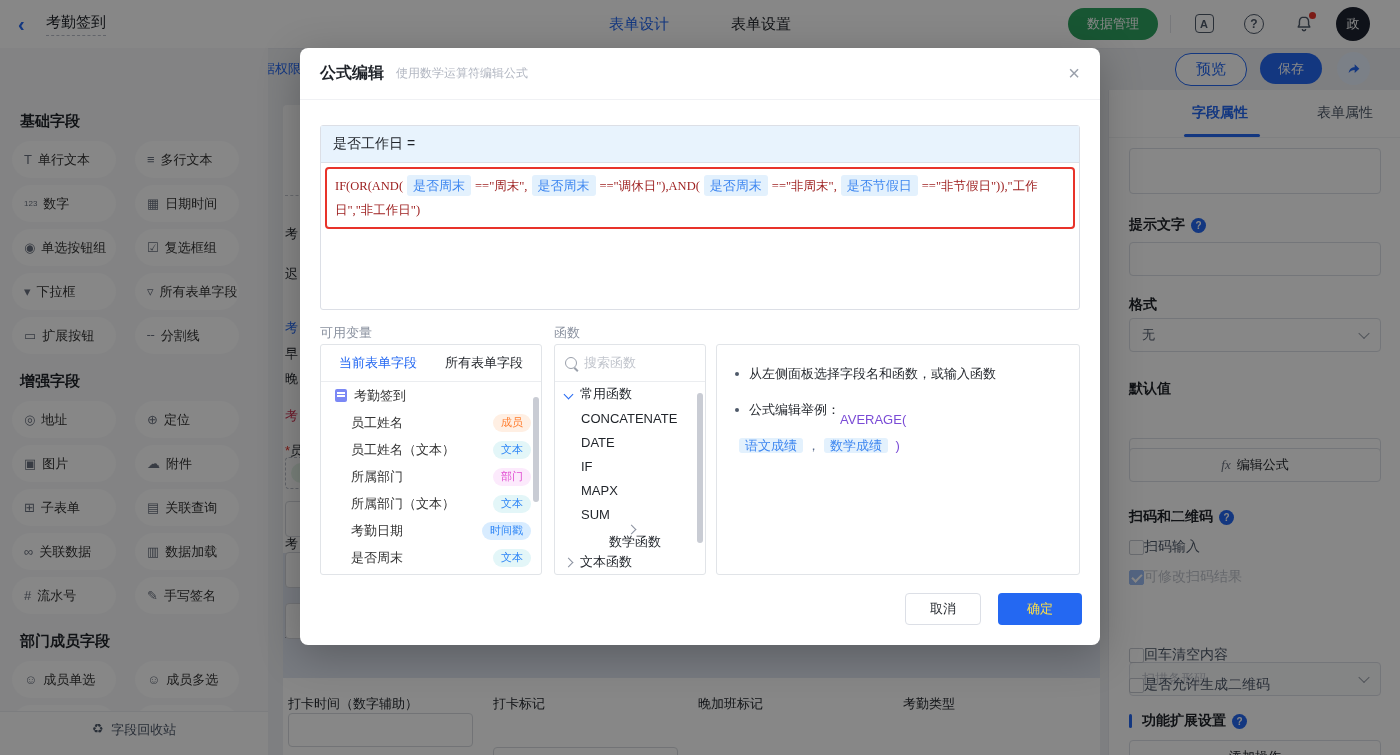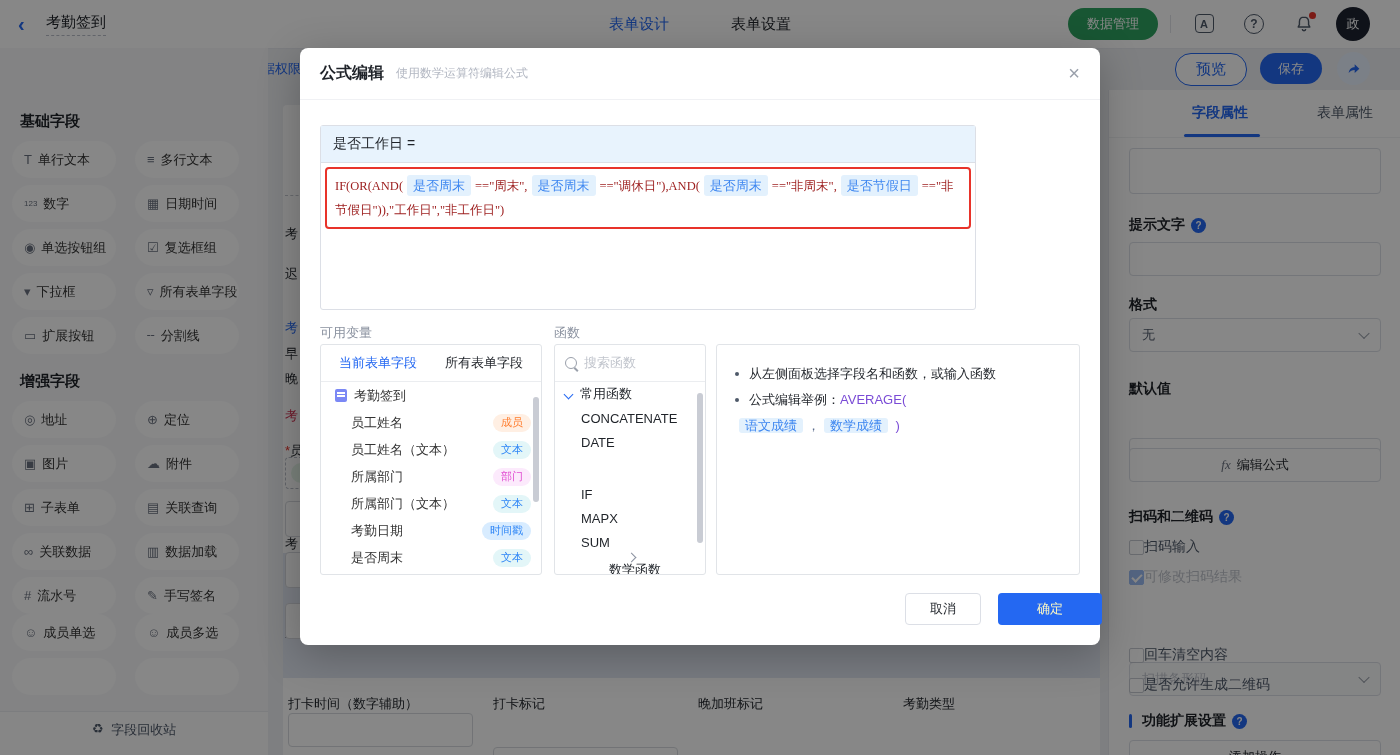--- a/index.html
+++ b/index.html
@@ -84,21 +84,21 @@
   .sec-title{font-size:14px;font-weight:bold;color:#1f2329;display:flex;align-items:center;gap:6px;}
   .sec-bar{width:3px;height:14px;background:#2468f2;border-radius:2px;margin-right:4px;}
   
   #overlay{left:0;top:0;width:1400px;height:755px;background:rgba(0,0,0,0.47);z-index:10;}
   #modal{left:300px;top:48px;width:800px;height:597px;background:#fff;border-radius:8px;z-index:20;
          box-shadow:0 10px 40px rgba(0,0,0,.25);}
   .m-header{left:0;top:0;width:800px;height:52px;border-bottom:1px solid #f0f1f4;display:flex;align-items:center;padding:0 20px;box-sizing:border-box;gap:12px;}
   .m-title{font-size:16px;font-weight:bold;color:#1f2329;}
   .m-sub{font-size:12px;color:#b2b7c2;}
   .m-close{position:absolute;right:20px;top:14px;font-size:20px;color:#9aa0ab;cursor:pointer;line-height:22px;}
-  .editor{left:20px;top:77px;width:656px;height:185px;border:1px solid #dcdfe6;border-radius:3px;box-sizing:border-box;}
+  .editor{left:20px;top:77px;width:760px;height:185px;border:1px solid #dcdfe6;border-radius:3px;box-sizing:border-box;}
   .editor-name{height:36px;background:#e8f3fd;border-bottom:1px solid #dcdfe6;display:flex;align-items:center;
                padding-left:12px;font-size:14px;color:#1f2329;}
   .formula-box{margin:4px;border:2px solid #e8332a;border-radius:4px;padding:5px 8px;line-height:24px;font-size:13px;cursor:text;}
   .f-code{font-family:Liberation Serif, serif;color:#9e2121;font-size:12.5px;}
   .f-chip{display:inline-block;background:#e3f1fd;color:#3d86f0;border-radius:3px;padding:0 6px;margin:0 4px;font-size:13px;line-height:21px;}
   .panel-label{font-size:13px;color:#8a919f;}
   .panel{border:1px solid #e1e4e8;border-radius:3px;box-sizing:border-box;overflow:hidden;background:#fff;}
   .var-tabs{height:36px;border-bottom:1px solid #ebedf0;display:flex;align-items:center;justify-content:space-between;padding:0 18px;}
   .var-tab{font-size:13px;color:#1f2329;cursor:pointer;}
   .var-tab.active{color:#2468f2;}
@@ -115,25 +115,25 @@
   .search-glass:after{content:"";position:absolute;left:9px;top:9px;width:5px;height:1.5px;background:#9aa0ab;transform:rotate(45deg);transform-origin:0 0;}
   .fn-placeholder{font-size:13px;color:#c0c4cc;}
   .fn-row{height:24px;display:flex;align-items:center;font-size:13px;color:#1f2329;cursor:pointer;}
   .tree-chev{width:6px;height:6px;border-right:1.5px solid #8a919f;border-bottom:1.5px solid #8a919f;margin-right:8px;flex:0 0 auto;}
   .tree-chev.open{transform:rotate(45deg);border-color:#2468f2;}
   .tree-chev.closed{transform:rotate(-45deg);}
   .scroll-thumb{position:absolute;right:2px;width:6px;background:#c9ccd4;border-radius:3px;}
   .hint-panel{padding:16px 18px;box-sizing:border-box;}
   .hint-line{font-size:13px;color:#1f2329;line-height:26px;display:flex;align-items:center;flex-wrap:wrap;}
   .hint-line .dot{width:4px;height:4px;background:#4e5969;border-radius:50%;margin-right:10px;flex:0 0 auto;}
-  .hint-fn{color:#7a4bd6;}
+  .hint-fn{color:#7a4bd6;margin-top:20px;}
   .hint-chip{background:#e3f1fd;color:#3d86f0;border-radius:3px;padding:0 6px;margin:0 4px;line-height:21px;}
   .m-btn{height:32px;border-radius:4px;font-size:13px;display:flex;align-items:center;justify-content:center;cursor:pointer;box-sizing:border-box;}
   .m-cancel{left:605px;top:545px;width:76px;border:1px solid #dcdfe6;background:#fff;color:#1f2329;}
-  .m-ok{left:698px;top:545px;width:104px;background:#2468f2;color:#fef9c3;}
+  .m-ok{left:698px;top:545px;width:84px;background:#2468f2;color:#fde047;}
 </style>
 </head>
 <body>
 
 <div id="topbar" class="abs">
   <div class="abs back-arrow">‹</div>
   <div class="abs app-title">考勤签到</div>
   <div class="top-tabs abs">
     <div class="top-tab active">表单设计</div>
     <div class="top-tab">表单设置</div>
@@ -266,20 +266,21 @@
       </div>
       <div class="sb-item">
         <span class="ic">#</span>
         <span>流水号</span>
       </div>
       <div class="sb-item">
         <span class="ic">✎</span>
         <span>手写签名</span>
       </div>
     </div>
+    <div class="sb-section-title">部门成员字段</div>
     <div class="sb-grid">
       <div class="sb-item">
         <span class="ic">☺</span>
         <span>成员单选</span>
       </div>
       <div class="sb-item">
         <span class="ic">☺</span>
         <span>成员多选</span>
       </div>
       <div class="sb-item">
@@ -453,21 +454,21 @@
       <span class="search-glass"></span>
       <span class="fn-placeholder">搜索函数</span>
     </div>
     <div id="fn-list">
         <div class="fn-row" style="padding-left: 10px;">
           <span class="tree-chev open"></span>
           <span>常用函数</span>
         </div>
         <div class="fn-row" style="padding-left: 26px;">CONCATENATE</div>
         <div class="fn-row" style="padding-left: 26px;">DATE</div>
-        <div class="fn-row" style="padding-left: 26px; margin-top: 28px;">IF</div>
+        <div class="fn-row" style="padding-left: 26px;">IF</div>
         <div class="fn-row" style="padding-left: 26px;">MAPX</div>
         <div class="fn-row" style="padding-left: 26px;">SUM</div>
         <div class="fn-row" style="padding-left: 10px; flex-direction: column;">
           <span class="tree-chev closed"></span>
           <span>数学函数</span>
         </div>
         <div class="fn-row" style="padding-left: 10px;">
           <span class="tree-chev closed"></span>
           <span>文本函数</span>
         </div>

